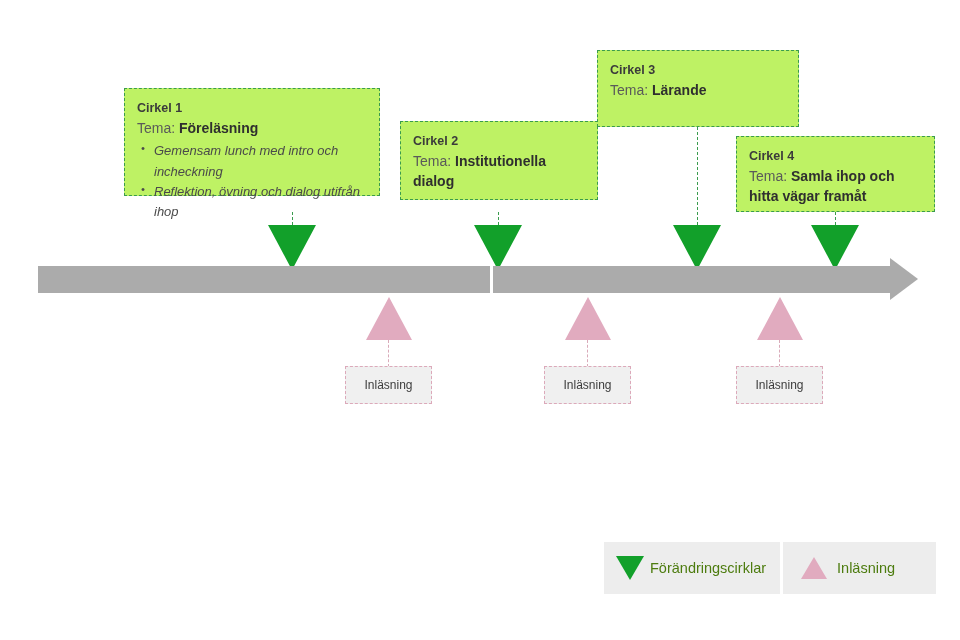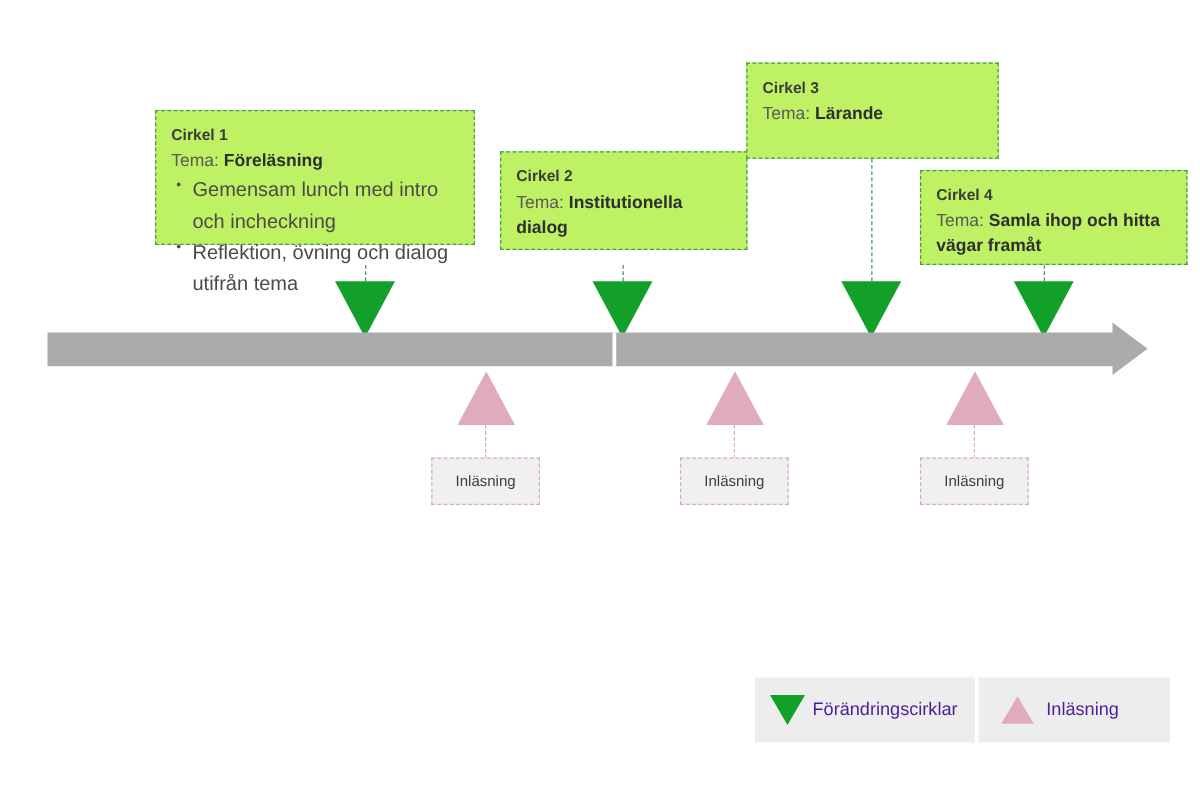--- a/index.html
+++ b/index.html
@@ -77,25 +77,26 @@
   .circle-box .box-theme b {
     color: #2f2f2f;
     font-weight: bold;
   }
   .circle-box ul {
     margin: 3px 0 0 0;
     padding: 0;
     list-style: none;
   }
   .circle-box ul li {
-    font-size: 16px;
+    font-size: 13px;
     color: #4a4a4a;
     line-height: 1.55;
     padding-left: 17px;
     position: relative;
+    font-style: italic;
   }
   .circle-box ul li::before {
     content: "\2022";
     position: absolute;
     left: 4px;
     top: -1px;
     font-size: 11px;
     color: #4a4a4a;
   }
 
@@ -177,58 +178,58 @@
   }
   .legend-swatch-up {
     width: 0; height: 0;
     border-left: 13px solid transparent;
     border-right: 13px solid transparent;
     border-bottom: 22px solid #e1abbf;
     margin-right: 10px;
   }
   .legend-label {
     font-size: 14.5px;
-    color: #4c1d95;
+    color: #4d7c0f;
     white-space: nowrap;
   }
 </style>
 </head>
 <body>
 
 <div id="stage">
 
   <div class="circle-box" style="left:124px; top:88px; width:256px; height:108px;">
     <div class="box-title">Cirkel 1</div>
     <div class="box-theme">
       <span>Tema:</span>
       <b>Föreläsning</b>
     </div>
     <ul>
       <li>Gemensam lunch med intro och incheckning</li>
-      <li>Reflektion, övning och dialog utifrån tema</li>
+      <li>Reflektion, övning och dialog utifrån ihop</li>
     </ul>
   </div>
 
   <div class="circle-box" style="left:400px; top:121px; width:198px; height:79px;">
     <div class="box-title">Cirkel 2</div>
     <div class="box-theme">
       <span>Tema:</span>
       <b>Institutionella dialog</b>
     </div>
   </div>
 
   <div class="circle-box" style="left:597px; top:50px; width:202px; height:77px;">
     <div class="box-title">Cirkel 3</div>
     <div class="box-theme">
       <span>Tema:</span>
       <b>Lärande</b>
     </div>
   </div>
 
-  <div class="circle-box" style="left:736px; top:136px; width:214px; height:76px;">
+  <div class="circle-box" style="left:736px; top:136px; width:199px; height:76px;">
     <div class="box-title">Cirkel 4</div>
     <div class="box-theme">
       <span>Tema:</span>
       <b>Samla ihop och hitta vägar framåt</b>
     </div>
   </div>
 
   <div class="connector-green" style="left:292px; top:212px; height:13px;"></div>
   <div class="connector-green" style="left:498px; top:212px; height:13px;"></div>
   <div class="connector-green" style="left:697px; top:127px; height:98px;"></div>

